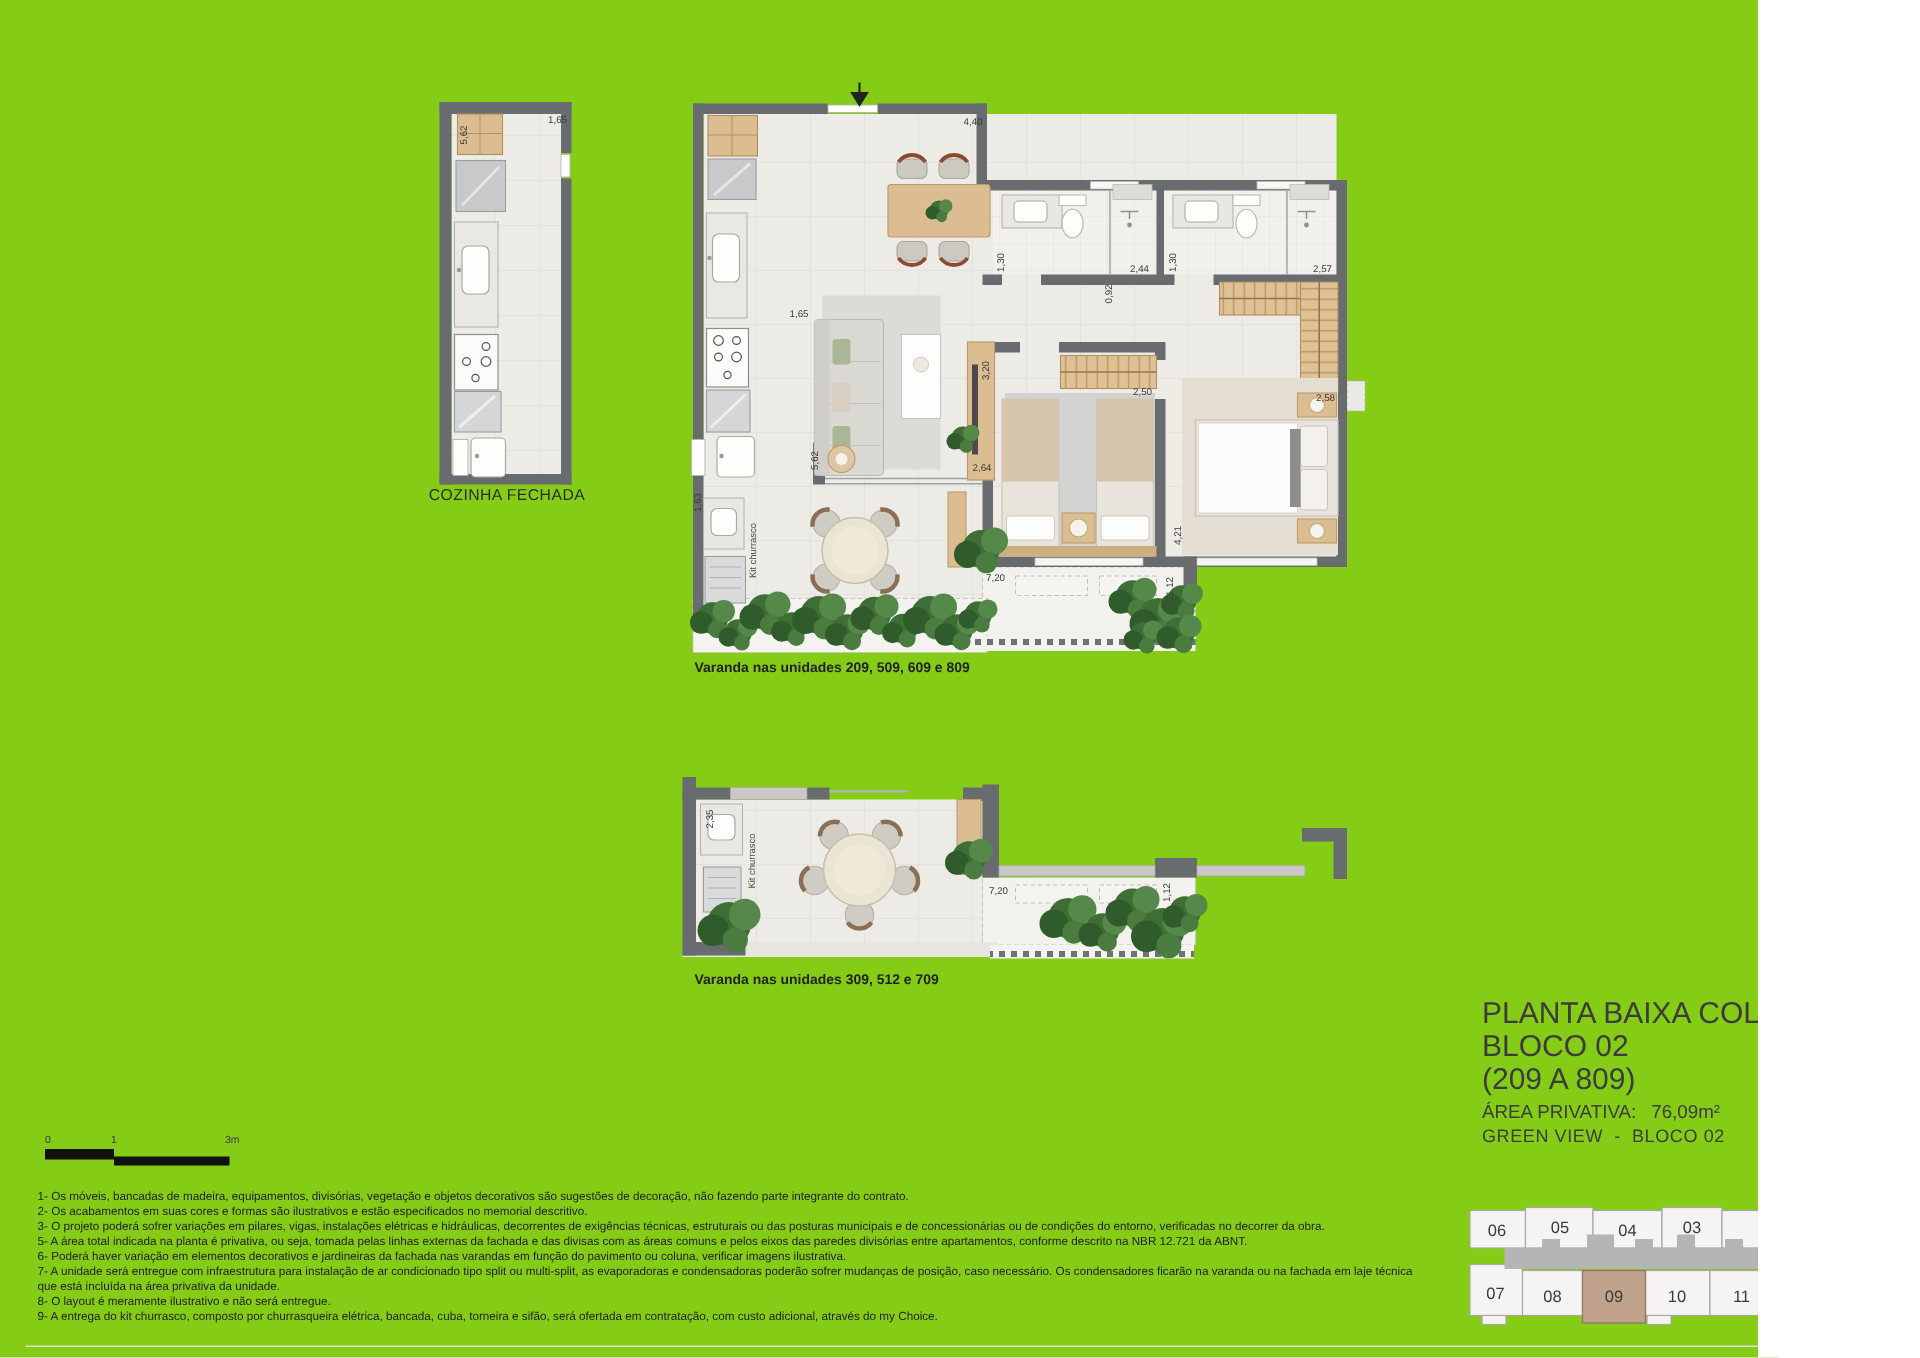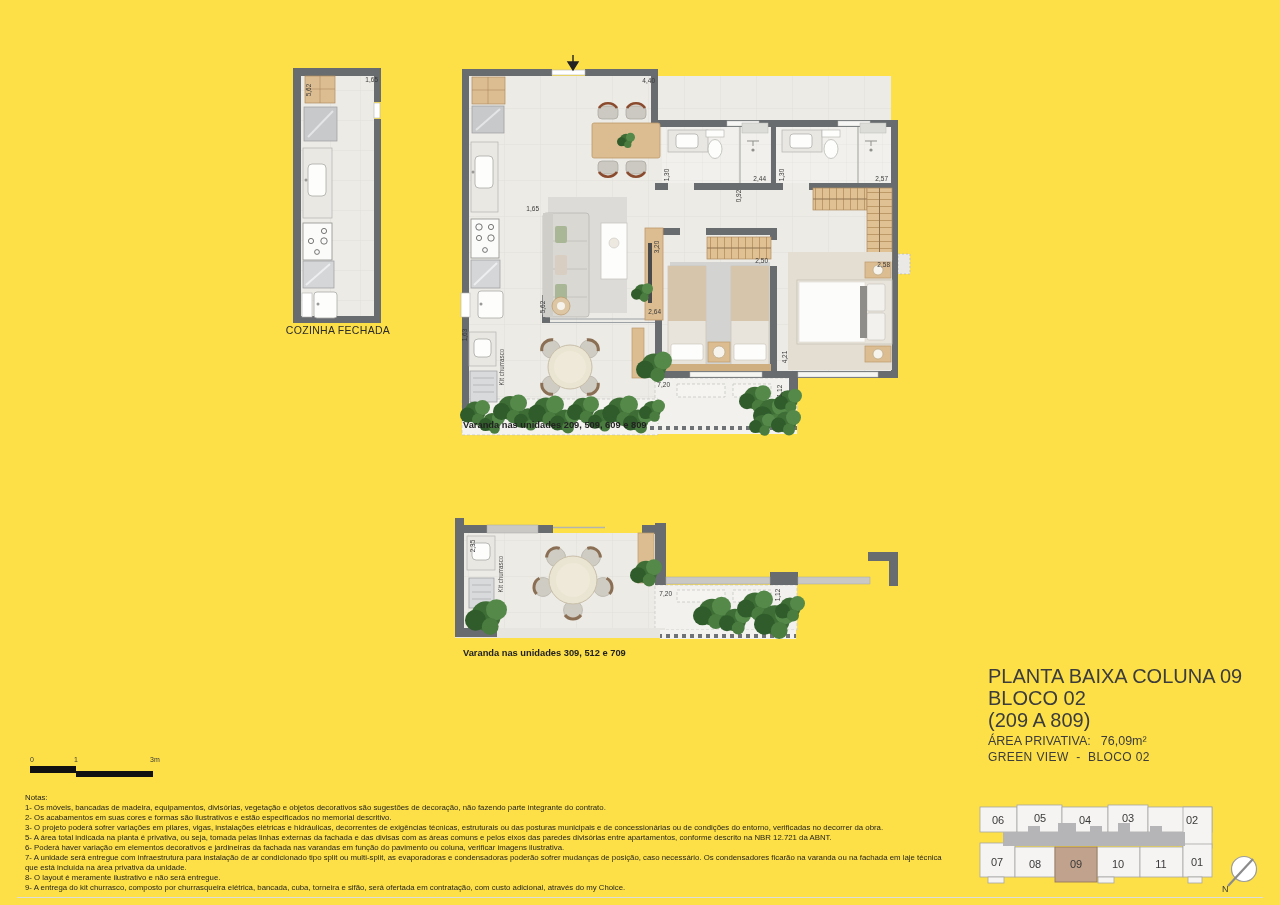--- a/index.html
+++ b/index.html
@@ -1,16 +1,16 @@
 <!DOCTYPE html>
 <html><head>
 <meta charset="utf-8">
 <style>
   html,body{margin:0;padding:0;background:#fff;}
-  .page{position:relative;width:1280px;height:905px;background:#fde047;overflow:hidden;
+  .page{position:relative;width:1172px;height:905px;background:#84cc16;overflow:hidden;
         font-family:"Liberation Sans",sans-serif;color:#2e2e2e;}
   .abs{position:absolute;}
   svg{display:block;overflow:visible;}
   svg text{font-family:"Liberation Sans",sans-serif;fill:#3a3a3a;}
   .dim{font-size:6.5px;}
   .kitlbl{font-size:6.3px;fill:#4a4a4a;}
   .caption{position:absolute;color:#222;font-weight:700;font-size:9.3px;white-space:nowrap;}
   .caption-coz{position:absolute;color:#2b2b2b;font-size:10.5px;letter-spacing:.3px;white-space:nowrap;
                width:110px;text-align:center;font-weight:400;}
   .title-block{position:absolute;left:988px;top:665px;color:#3c3c3c;}
@@ -336,21 +336,21 @@
       <text class="dim" x="661" y="314" text-anchor="end">2,64</text>
       <text class="dim" x="890" y="267" text-anchor="end">2,58</text>
       <text class="dim" transform="rotate(-90 787 357)" x="787" y="357" text-anchor="middle">4,21</text>
       <text class="dim" transform="rotate(-90 545 307)" x="545" y="307" text-anchor="middle">5,62</text>
       <text class="dim" transform="rotate(-90 467 335)" x="467" y="335" text-anchor="middle">1,63</text>
       <text class="dim" x="670" y="387" text-anchor="end">7,20</text>
       <text class="dim" transform="rotate(-90 782 391)" x="782" y="391" text-anchor="middle">1,12</text>
       <text class="kitlbl" transform="rotate(-90 504 367)" x="504" y="367" text-anchor="middle">Kit churrasco</text>
     </g>
   </svg>
-  <div class="caption abs" style="left:463px;top:420px">Varanda nas unidades 209, 509, 609 e 809</div>
+  <div class="caption abs" style="left:463px;top:440px">Varanda nas unidades 209, 509, 609 e 809</div>
 
   <svg class="abs" style="left:440px;top:508px" width="480" height="140" viewBox="440 508 480 140">
     <defs>
       <pattern id="tilesV" width="36" height="36" patternUnits="userSpaceOnUse">
         <rect width="36" height="36" fill="#edebe6"></rect>
         <path d="M36 0H0V36" fill="none" stroke="#e2dfda" stroke-width="1"></path>
       </pattern>
       <pattern id="hatchV" width="8" height="8" patternUnits="userSpaceOnUse">
         <rect width="8" height="8" fill="#f3f2ef"></rect>
         <rect x="2" y="2" width="4" height="4" fill="#6f7275"></rect>
@@ -440,21 +440,20 @@
 
   <svg class="abs" style="left:20px;top:752px" width="160" height="32" viewBox="20 752 160 32">
     <text x="30" y="762" font-size="7" fill="#222">0</text>
     <text x="74" y="762" font-size="7" fill="#222">1</text>
     <text x="150" y="762" font-size="7" fill="#222">3m</text>
     <rect x="30" y="766" width="46" height="7" fill="#111"></rect>
     <rect x="76" y="771" width="77" height="6" fill="#111"></rect>
   </svg>
 
   <div class="notes">
-    <div class="nh">Notas:</div>
     <div class="nl">1- Os móveis, bancadas de madeira, equipamentos, divisórias, vegetação e objetos decorativos são sugestões de decoração, não fazendo parte integrante do contrato.</div>
     <div class="nl">2- Os acabamentos em suas cores e formas são ilustrativos e estão especificados no memorial descritivo.</div>
     <div class="nl">3- O projeto poderá sofrer variações em pilares, vigas, instalações elétricas e hidráulicas, decorrentes de exigências técnicas, estruturais ou das posturas municipais e de concessionárias ou de condições do entorno, verificadas no decorrer da obra.</div>
     <div class="nl">5- A área total indicada na planta é privativa, ou seja, tomada pelas linhas externas da fachada e das divisas com as áreas comuns e pelos eixos das paredes divisórias entre apartamentos, conforme descrito na NBR 12.721 da ABNT.</div>
     <div class="nl">6- Poderá haver variação em elementos decorativos e jardineiras da fachada nas varandas em função do pavimento ou coluna, verificar imagens ilustrativa.</div>
     <div class="nl">7- A unidade será entregue com infraestrutura para instalação de ar condicionado tipo split ou multi-split, as evaporadoras e condensadoras poderão sofrer mudanças de posição, caso necessário. Os condensadores ficarão na varanda ou na fachada em laje técnica</div>
     <div class="nl">que está incluída na área privativa da unidade.</div>
     <div class="nl">8- O layout é meramente ilustrativo e não será entregue.</div>
     <div class="nl">9- A entrega do kit churrasco, composto por churrasqueira elétrica, bancada, cuba, torneira e sifão, será ofertada em contratação, com custo adicional, através do my Choice.</div>
   </div>

